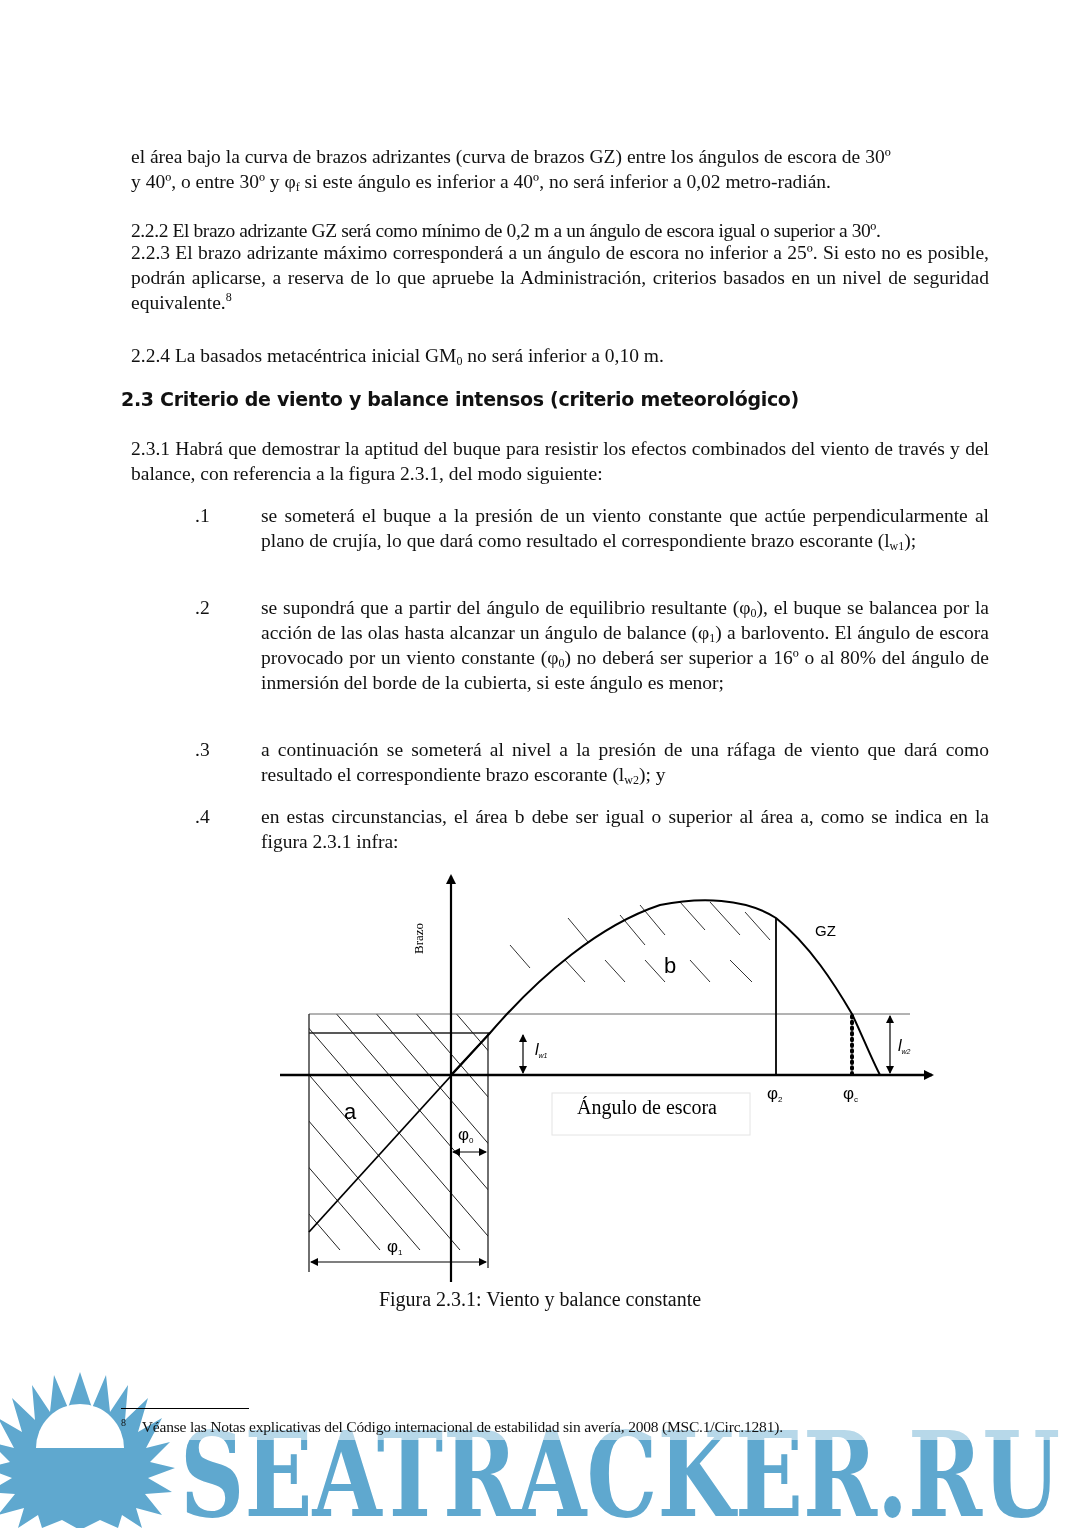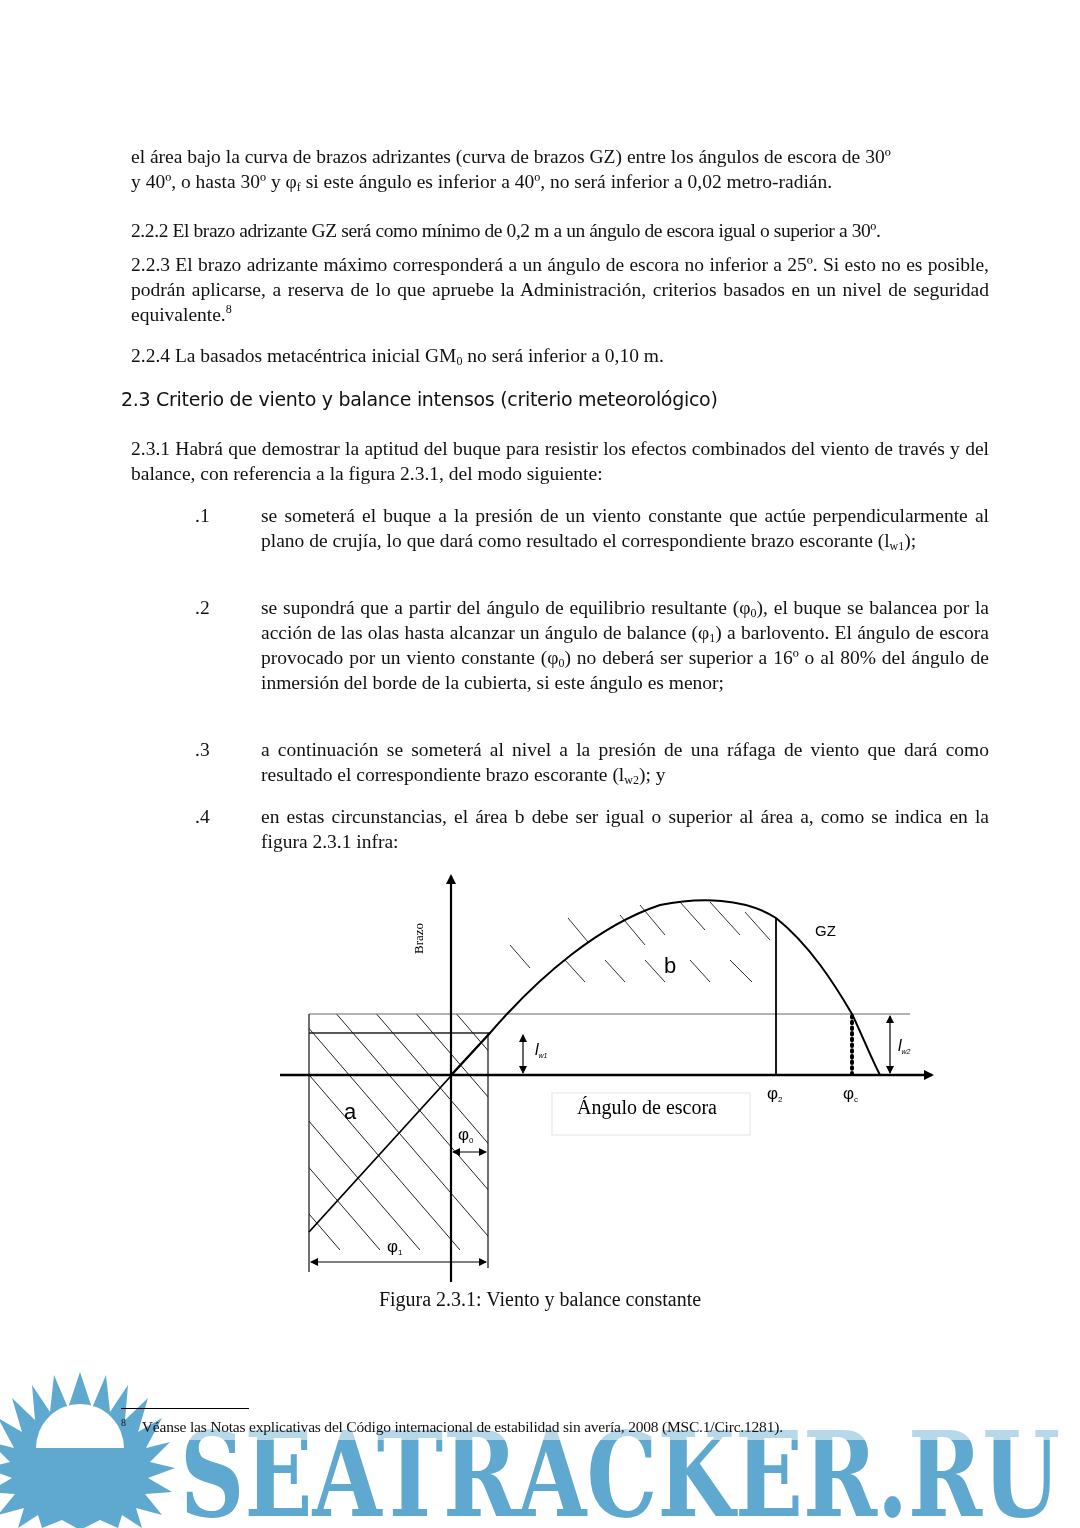--- a/index.html
+++ b/index.html
@@ -3,21 +3,21 @@
 <meta charset="utf-8">
 <style>
   html, body { margin: 0; padding: 0; background: #ffffff; }
   body { width: 1080px; height: 1528px; position: relative; overflow: hidden;
          font-family: "Liberation Serif", "DejaVu Serif", serif; color: #111; }
   .page { position: absolute; left: 0; top: 0; width: 1080px; height: 1183px; }
   .para { position: absolute; left: 131px; width: 858px; font-size: 19.5px; line-height: 25px;
           text-align: justify; margin: 0; }
   .para.cond { letter-spacing: -0.4px; margin-top: 10px; }
   .heading { position: absolute; left: 121px; top: 388px; font-family: "DejaVu Sans", "Liberation Sans", sans-serif;
-             font-weight: normal; font-size: 19px; letter-spacing: -0.3px; margin: 0; }
+             font-weight: bold; font-size: 19px; letter-spacing: -0.3px; margin: 0; }
   .item { position: absolute; left: 195px; width: 794px; font-size: 19.5px; line-height: 25px; }
   .item .num { position: absolute; left: 0; top: 0; width: 40px; }
   .item .txt { position: absolute; left: 66px; width: 728px; text-align: justify; }
   sub { font-size: 12px; vertical-align: -3px; line-height: 0; }
   sup { font-size: 12px; vertical-align: 8px; line-height: 0; }
   .figure { position: absolute; left: 0; top: 0; width: 1080px; height: 1528px; }
   .caption { position: absolute; left: 0; width: 1200px; top: 1288px; text-align: center;
              font-size: 20px; }
   .caption span { display: inline-block; margin-left: -120px; }
   .fn-rule { position: absolute; left: 121px; top: 1408px; width: 128px; height: 1px; background: #000; }
@@ -25,26 +25,26 @@
   .footnote .mark { font-size: 10px; vertical-align: 6px; margin-right: 16px; }
   .watermark { position: absolute; left: 0; top: 1360px; width: 1080px; height: 168px; pointer-events: none; }
 </style>
 </head>
 <body>
 
 <div class="page">
 
   <p class="para" style="top:144px; left:131px;">
     <span>el área bajo la curva de brazos adrizantes (curva de brazos GZ) entre los ángulos de escora de 30º</span><br>
-    <span>y 40º, o hasta 30º y φ</span><sub>f</sub><span> si este ángulo es inferior a 40º, no será inferior a 0,02 metro-radián.</span>
+    <span>y 40º, o entre 30º y φ</span><sub>f</sub><span> si este ángulo es inferior a 40º, no será inferior a 0,02 metro-radián.</span>
   </p>
 
   <p class="para cond" style="top:208px;">2.2.2 El brazo adrizante GZ será como mínimo de 0,2 m a un ángulo de escora igual o superior a 30º.</p>
 
-  <p class="para" style="top:252px;">
+  <p class="para" style="top:240px;">
     <span>2.2.3 El brazo adrizante máximo corresponderá a un ángulo de escora no inferior a 25º. Si esto no es posible, podrán aplicarse, a reserva de lo que apruebe la Administración, criterios basados en un nivel de seguridad equivalente.</span><sup>8</sup>
   </p>
 
   <p class="para" style="top:343px;">
     <span>2.2.4 La basados metacéntrica inicial GM</span><sub>0</sub><span> no será inferior a 0,10 m.</span>
   </p>
 
   <h2 class="heading">2.3 Criterio de viento y balance  intensos  (criterio meteorológico)</h2>
 
   <p class="para" style="top:436px;font-family:Liberation Serif, serif;">2.3.1 Habrá que demostrar la aptitud del buque para resistir los efectos combinados del viento de través y del balance, con referencia a la figura 2.3.1, del modo siguiente:</p>

